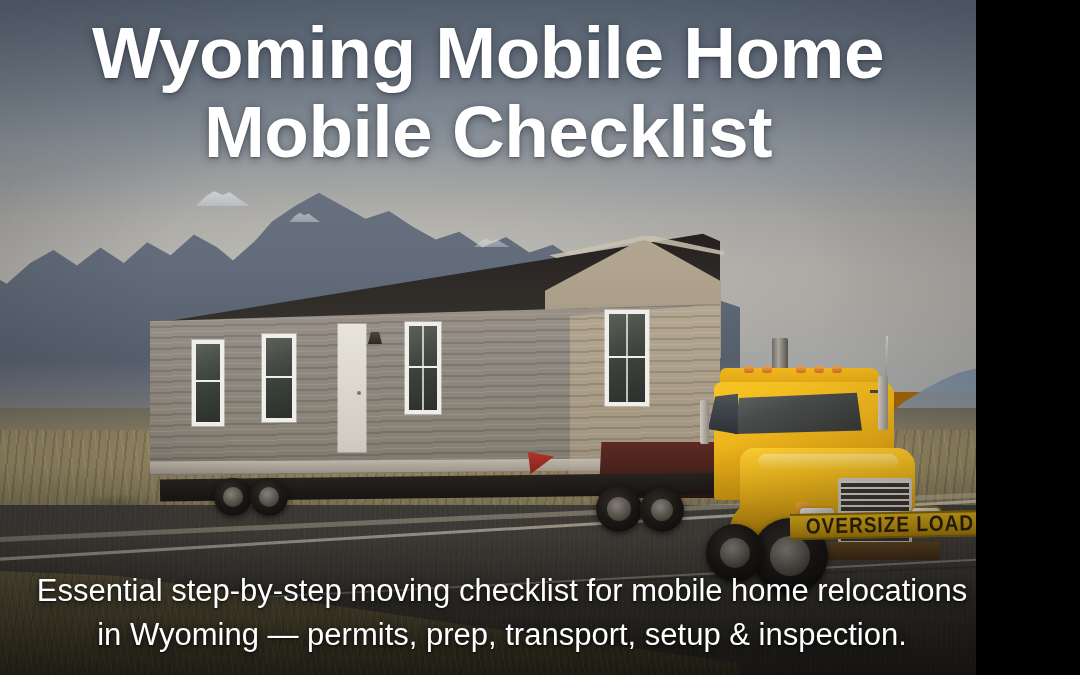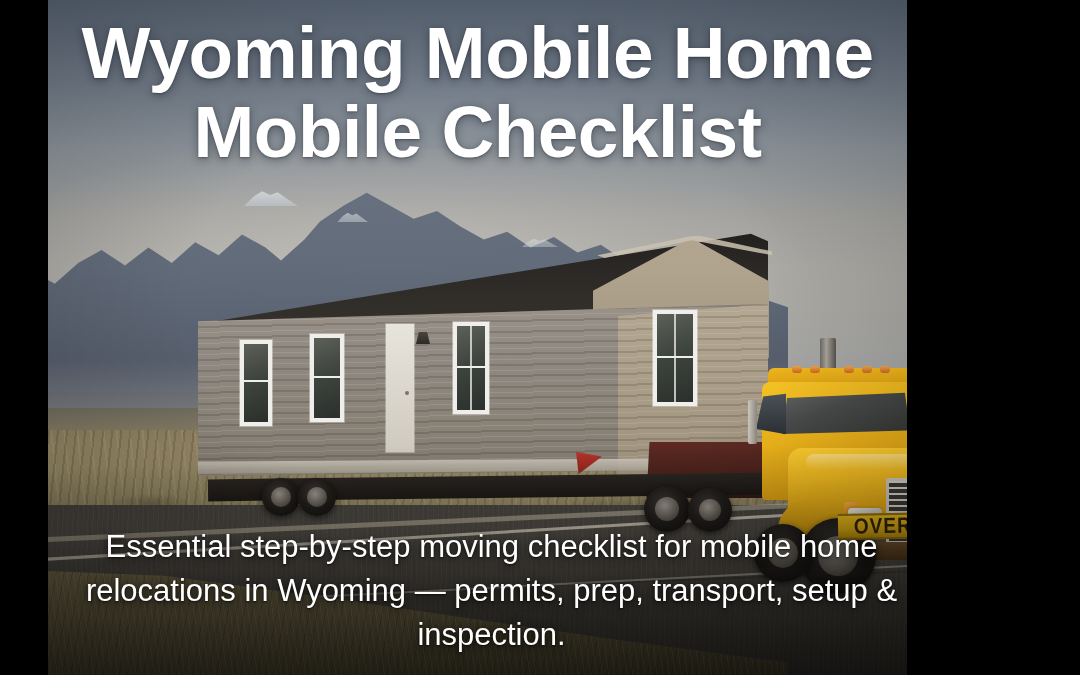--- a/index.html
+++ b/index.html
@@ -1,26 +1,25 @@
 <!DOCTYPE html>
 <html><head>
 <meta charset="utf-8">
 <title>Wyoming Mobile Home Moving Checklist</title>
 <style>
   html,body{margin:0;padding:0;background:#000;}
   *{box-sizing:border-box;}
 
   .hero{
     position:relative;
-    width:859px;
+    width:976px;
     height:675px;
     overflow:hidden;
     font-family:"Liberation Sans","DejaVu Sans",sans-serif;
     background:#a16207;
-    margin-left:48px;
   }
 
   
   .scene{position:absolute;inset:0;overflow:hidden;}
 
   
   .sky{
     position:absolute;left:0;top:0;width:100%;height:58%;
     background:linear-gradient(180deg,
       #78879a 0%,

